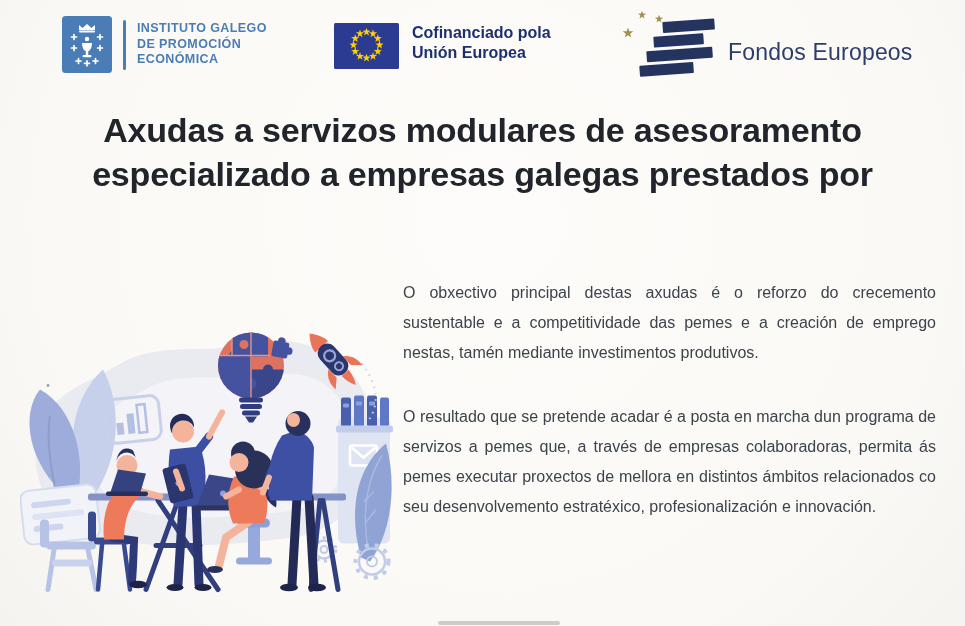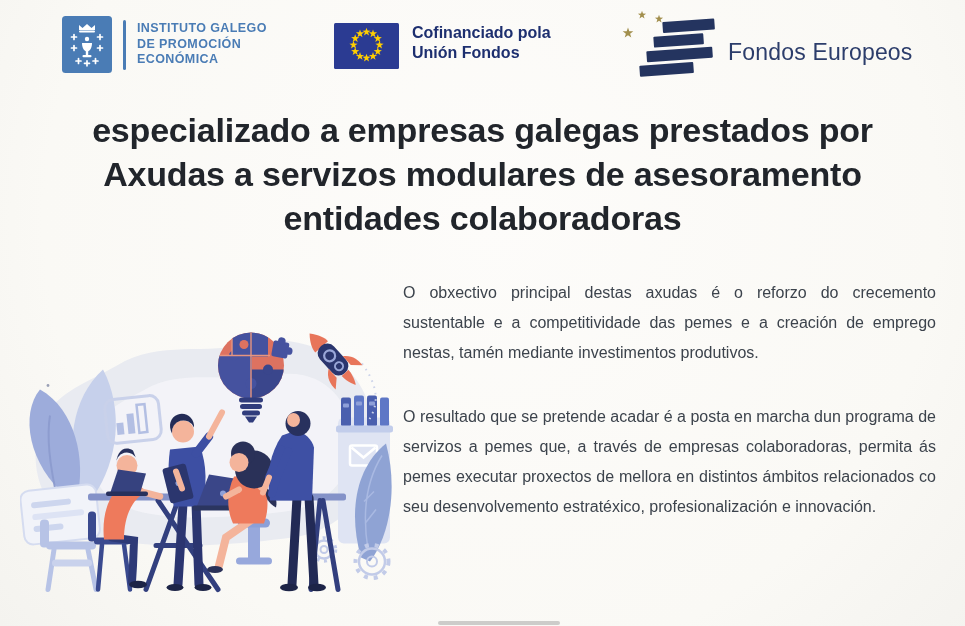--- a/index.html
+++ b/index.html
@@ -84,21 +84,21 @@
       <use href="#eustar" transform="translate(39,33.3)"></use>
       <use href="#eustar" transform="translate(32.5,35)"></use>
       <use href="#eustar" transform="translate(26,33.3)"></use>
       <use href="#eustar" transform="translate(21.2,28.5)"></use>
       <use href="#eustar" transform="translate(19.5,22)"></use>
       <use href="#eustar" transform="translate(21.2,15.5)"></use>
       <use href="#eustar" transform="translate(26,10.7)"></use>
     </svg>
     <div class="eu-text">
       <span style="display:block">Cofinanciado pola</span>
-      <span style="display:block">Unión Fondos</span>
+      <span style="display:block">Unión Europea</span>
     </div>
   </div>
 
   <div class="logo-fondos">
     <svg width="100" height="76" viewBox="0 0 100 76">
       <defs>
         <path id="fstar" d="M0,-4.3 L1,-1.38 L4.09,-1.33 L1.62,0.53 L2.53,3.48 L0,1.7 L-2.53,3.48 L-1.62,0.53 L-4.09,-1.33 L-1,-1.38 Z" fill="#a28f4d"></path>
       </defs>
       <use href="#fstar" transform="translate(24,9)"></use>
       <use href="#fstar" transform="translate(41,13)"></use>
@@ -107,23 +107,22 @@
         <rect x="46" y="15" width="52" height="11" rx="1"></rect>
         <rect x="36" y="29" width="50" height="11" rx="1"></rect>
         <rect x="28" y="43" width="66" height="11" rx="1"></rect>
         <rect x="20" y="57" width="54" height="11" rx="1"></rect>
       </g>
     </svg>
     <div class="fondos-text">Fondos Europeos</div>
   </div>
 
   <div class="title">
+    <span>Axudas a servizos modulares de asesoramento</span>
     <span>especializado a empresas galegas prestados por</span>
-    <span>Axudas a servizos modulares de asesoramento</span>
-    <span>entidades colaboradoras</span>
   </div>
 
   <div class="copy">
     <p>O obxectivo principal destas axudas é o reforzo do crecemento sustentable e a competitividade das pemes e a creación de emprego nestas, tamén mediante investimentos produtivos.</p>
     <p>O resultado que se pretende acadar é a posta en marcha dun programa de servizos a pemes que, a través de empresas colaboradoras, permita ás pemes executar proxectos de mellora en distintos ámbitos relacionados co seu desenvolvemento estratéxico, profesionalización e innovación.</p>
   </div>
 
   <div class="illo">
     <svg viewBox="0 0 380 298">
 

